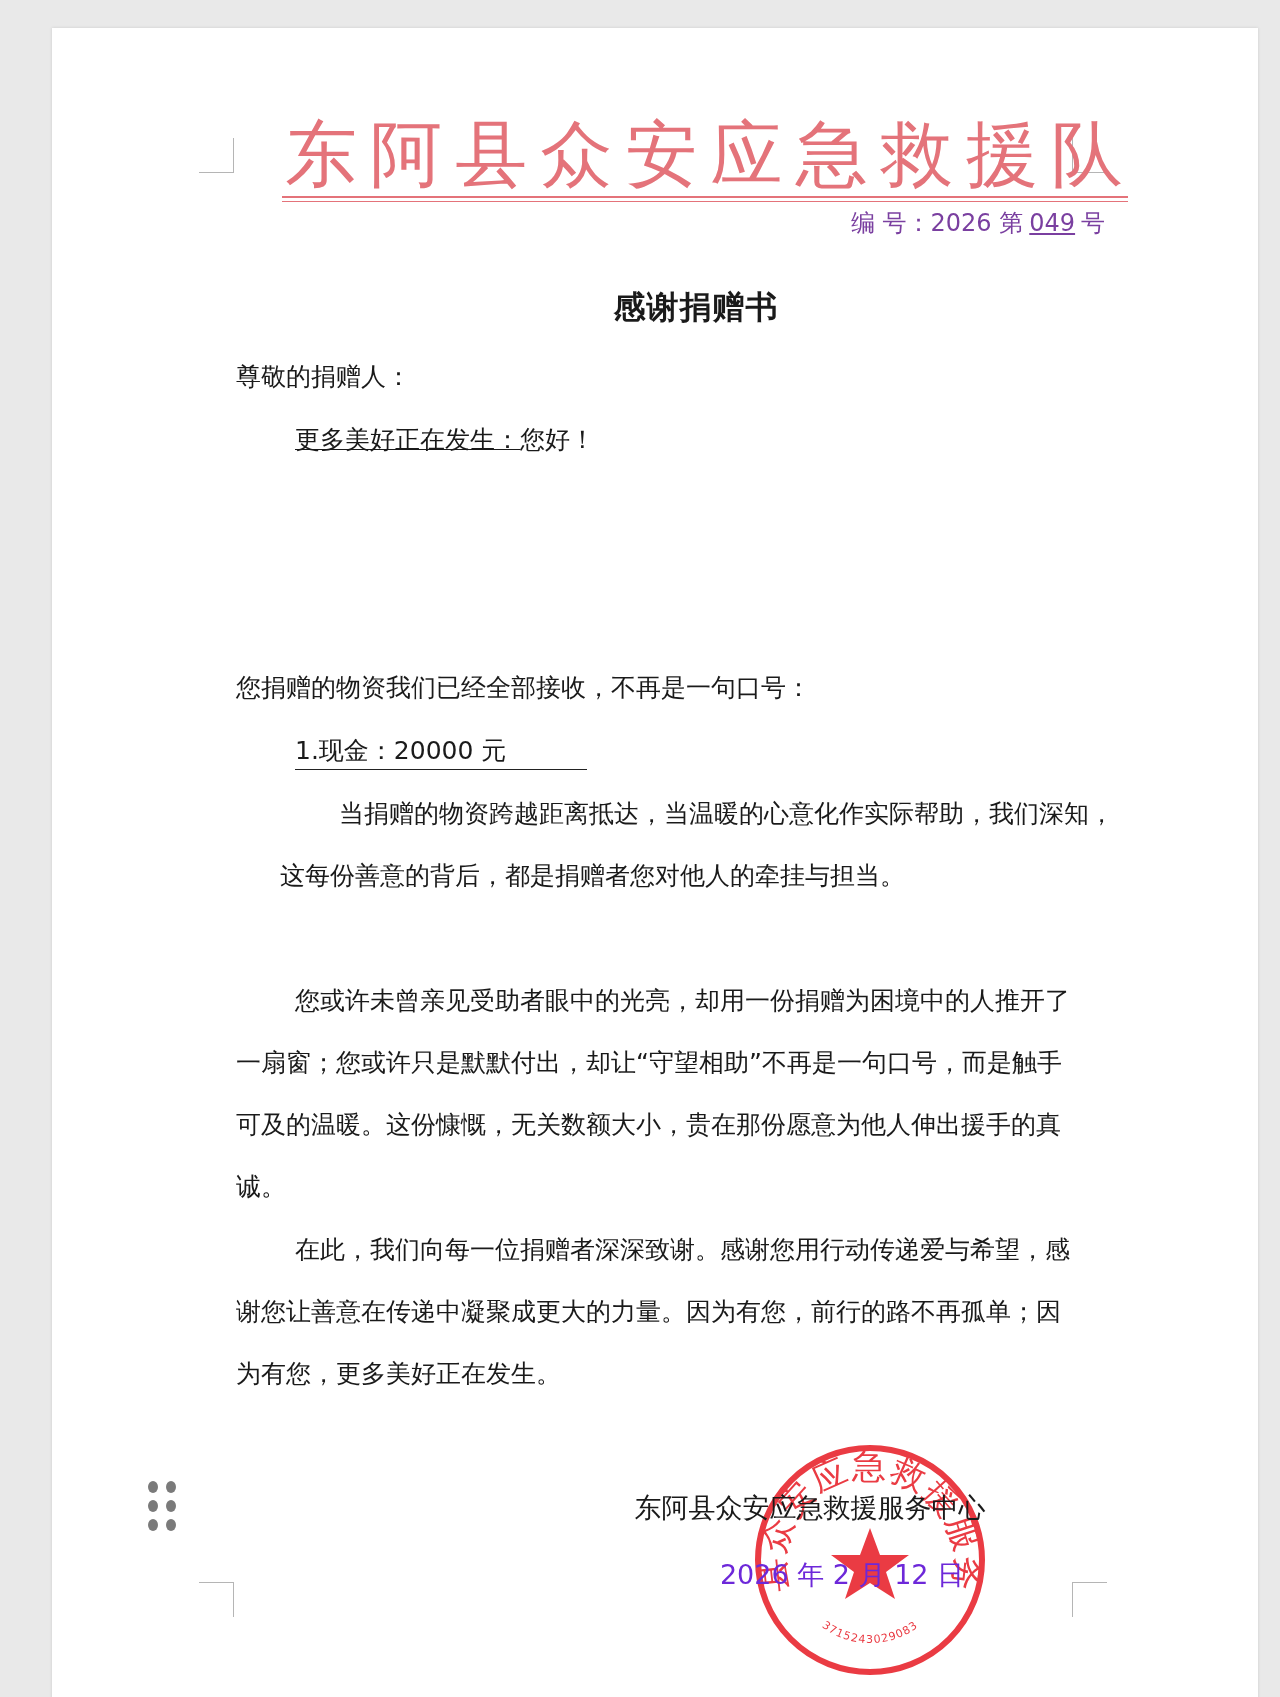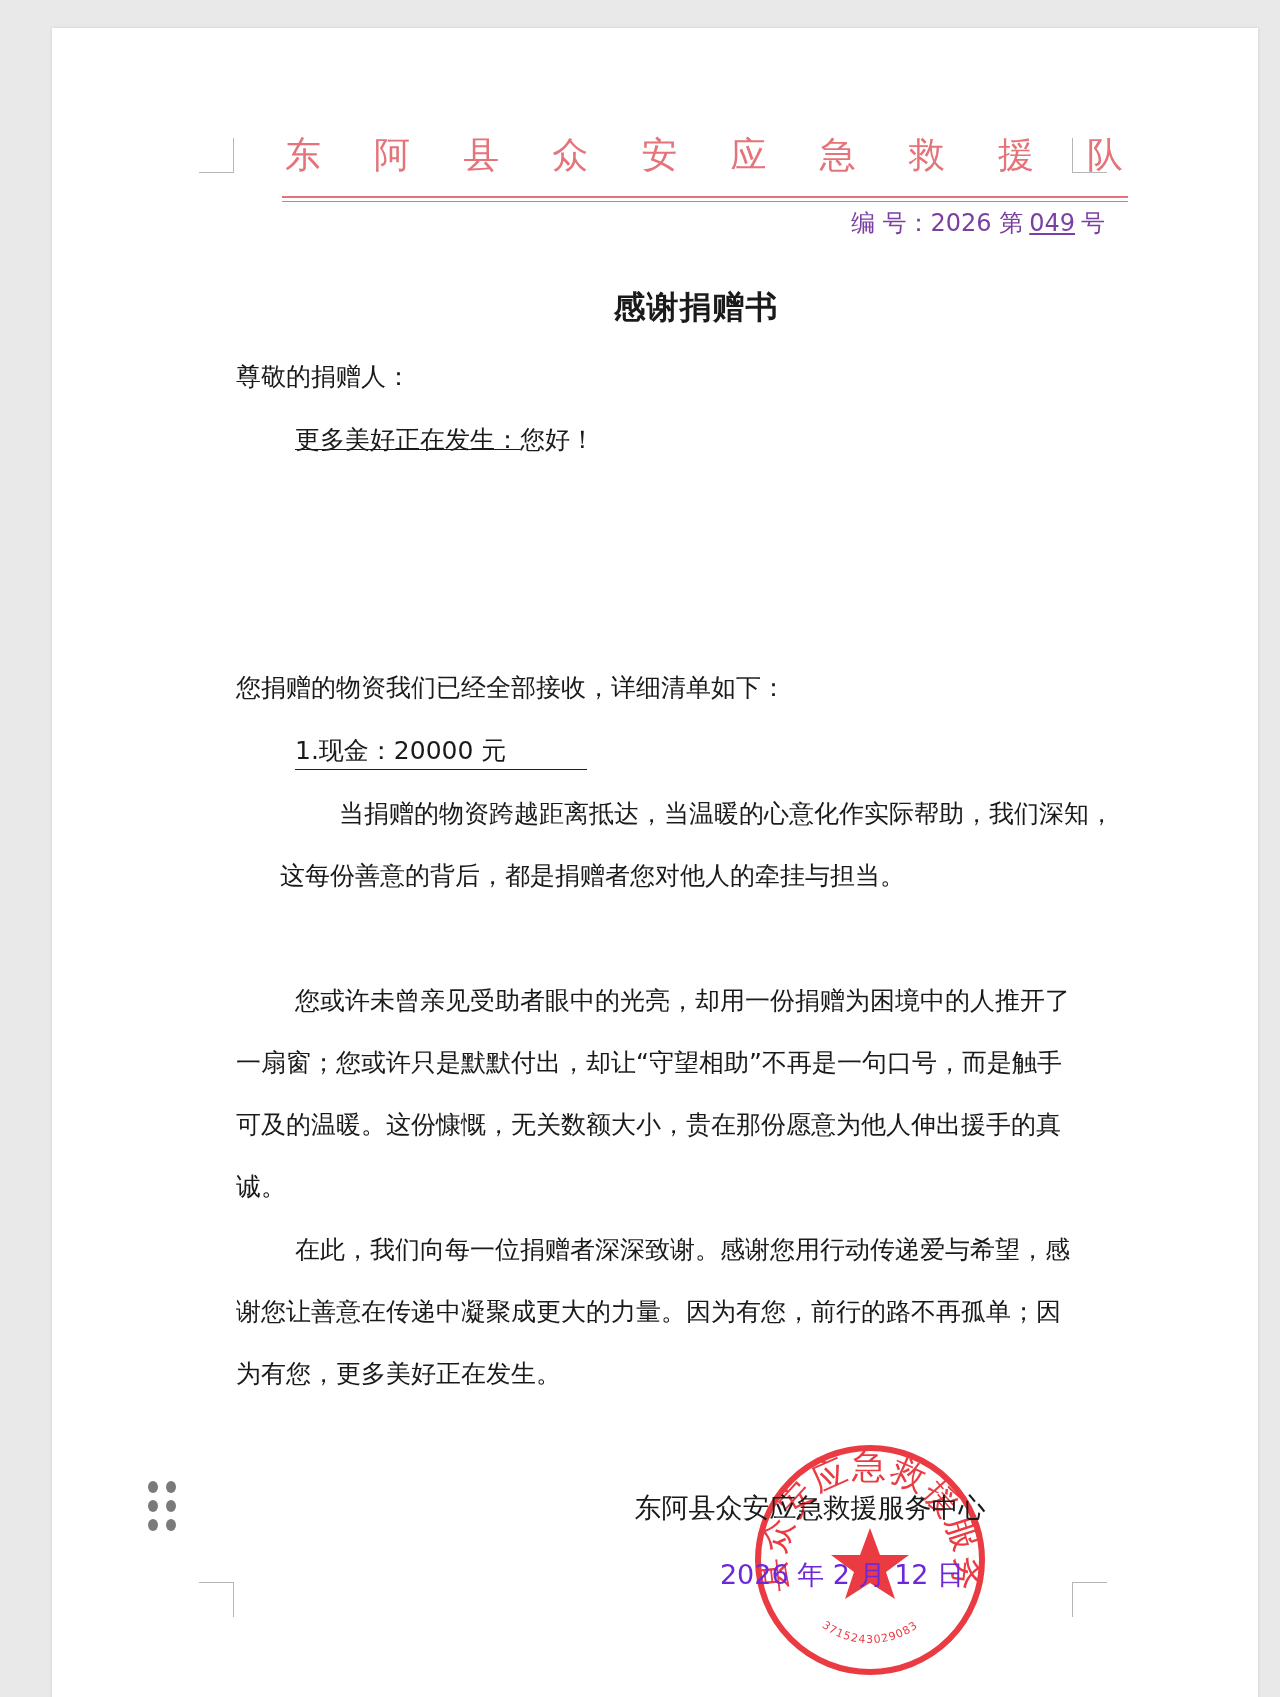--- a/index.html
+++ b/index.html
@@ -17,21 +17,21 @@
   .corner { position: absolute; width: 36px; height: 36px; }
   .corner.tl { left: 147px; top: 110px; border-right: 1px solid #b5b5b5; border-bottom: 1px solid #b5b5b5; width: 34px; height: 34px; }
   .corner.tr { left: 1020px; top: 110px; border-left: 1px solid #b5b5b5; border-bottom: 1px solid #b5b5b5; width: 34px; height: 34px; }
   .corner.bl { left: 147px; top: 1554px; border-right: 1px solid #b5b5b5; border-top: 1px solid #b5b5b5; width: 34px; height: 34px; }
   .corner.br { left: 1020px; top: 1554px; border-left: 1px solid #b5b5b5; border-top: 1px solid #b5b5b5; width: 34px; height: 34px; }
 
   .org-header {
     position: absolute; left: 233px; top: 92px; width: 840px;
     text-align: justify; text-align-last: justify;
     font-family: Liberation Serif, serif;
-    font-size: 36px; line-height: 70px; color: #e4737a;
+    font-size: 72px; line-height: 70px; color: #e4737a;
     letter-spacing: 2px;
   }
   .org-rule1 { position: absolute; left: 230px; top: 168px; width: 846px; height: 2px; background: #e4737a; }
   .org-rule2 { position: absolute; left: 230px; top: 173px; width: 846px; height: 1px; background: #e4737a; }
 
   .doc-no {
     position: absolute; left: 776px; top: 178px; width: 300px; text-align: center;
     font-size: 24px; line-height: 34px; color: #7a3fa0;
   }
   .doc-no .num { text-decoration: underline; text-decoration-color: #7a3fa0; padding: 0 6px; }
@@ -95,21 +95,21 @@
   </div>
 
   <div class="title">感谢捐赠书</div>
 
   <div class="body-text salutation">尊敬的捐赠人：</div>
 
   <div class="body-text greeting">
     <span class="u">更多美好正在发生：</span><span>您好！</span>
   </div>
 
-  <div class="body-text p2">您捐赠的物资我们已经全部接收，详细清单如下：</div>
+  <div class="body-text p2">您捐赠的物资我们已经全部接收，不再是一句口号：</div>
   <div class="body-text item">
     <span class="u">1.现金：20000 元</span>
   </div>
   <div class="body-text p3">当捐赠的物资跨越距离抵达，当温暖的心意化作实际帮助，我们深知，这每份善意的背后，都是捐赠者您对他人的牵挂与担当。</div>
   <div class="body-text p4">您或许未曾亲见受助者眼中的光亮，却用一份捐赠为困境中的人推开了一扇窗；您或许只是默默付出，却让“守望相助”不再是一句口号，而是触手可及的温暖。这份慷慨，无关数额大小，贵在那份愿意为他人伸出援手的真诚。</div>
   <div class="body-text p5">在此，我们向每一位捐赠者深深致谢。感谢您用行动传递爱与希望，感谢您让善意在传递中凝聚成更大的力量。因为有您，前行的路不再孤单；因为有您，更多美好正在发生。</div>
 
   <div class="drag-handle">
     <span></span>
       <span></span>

